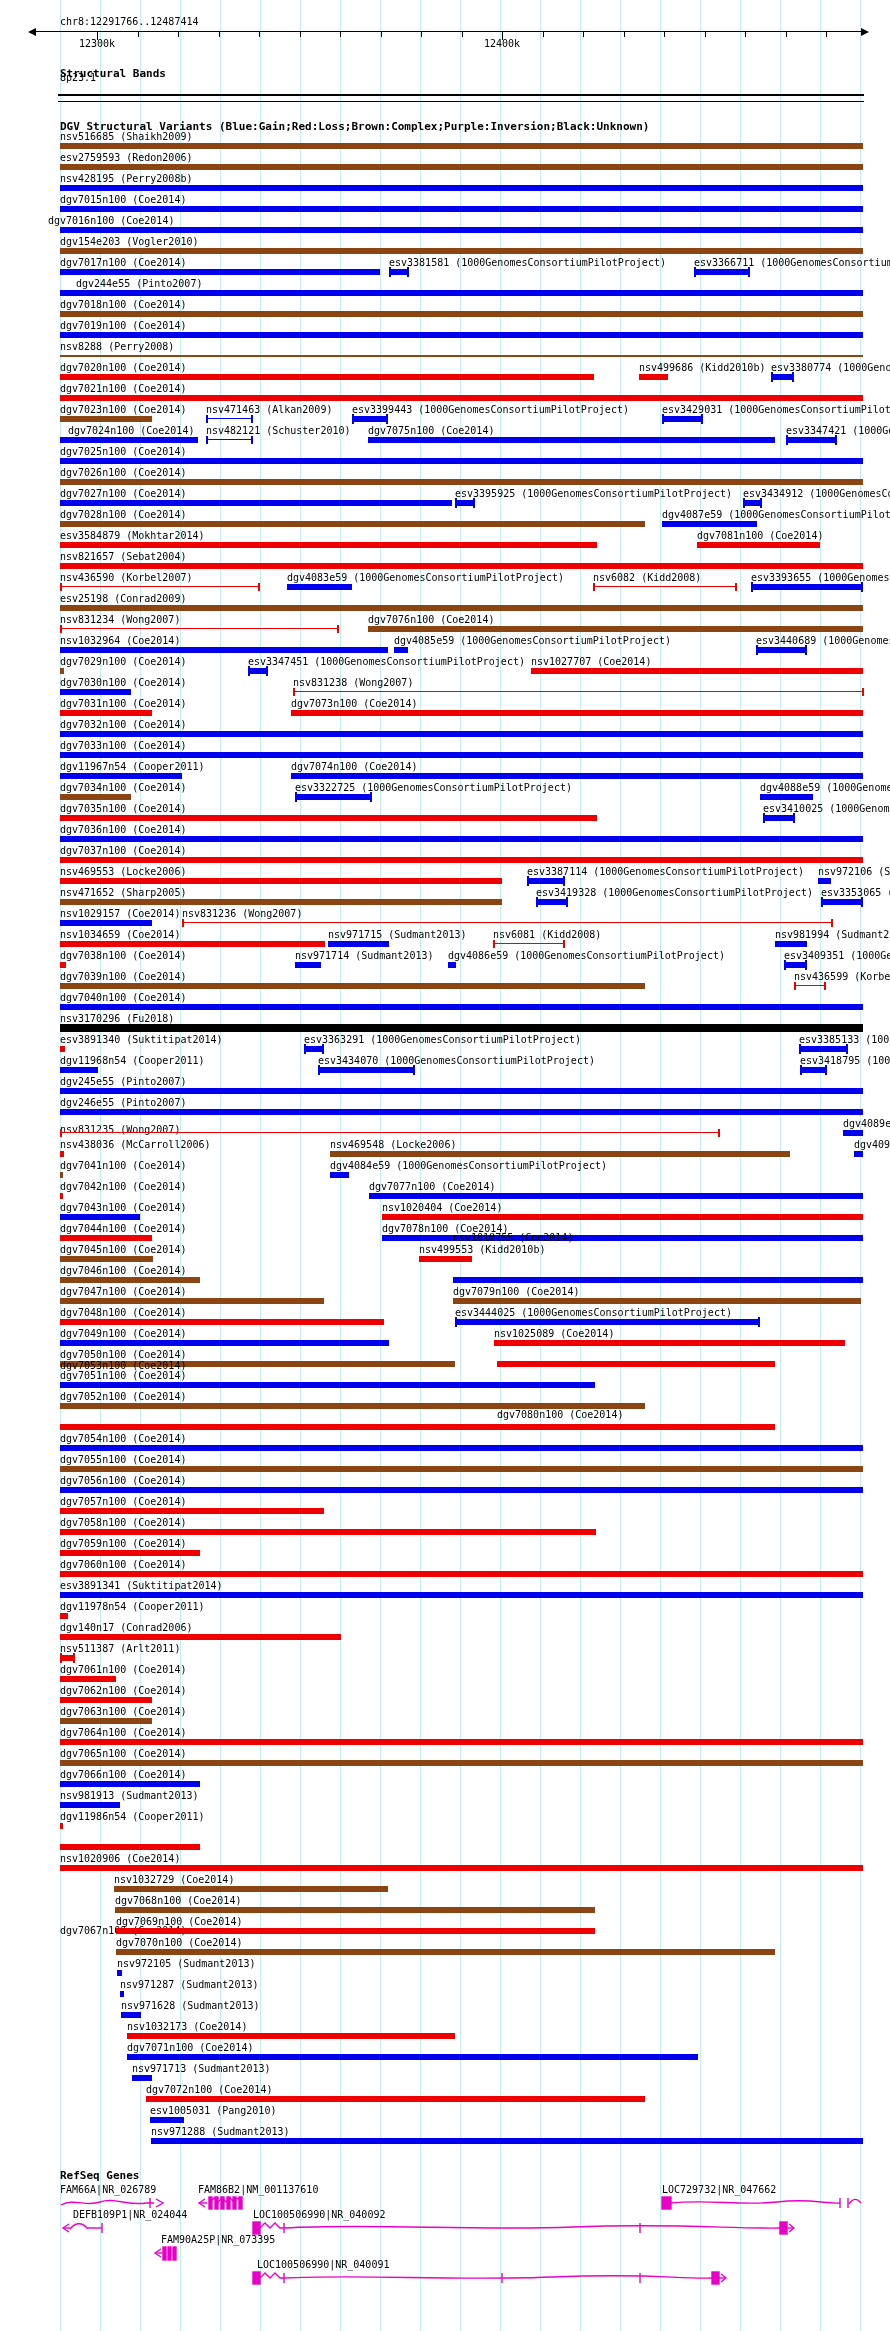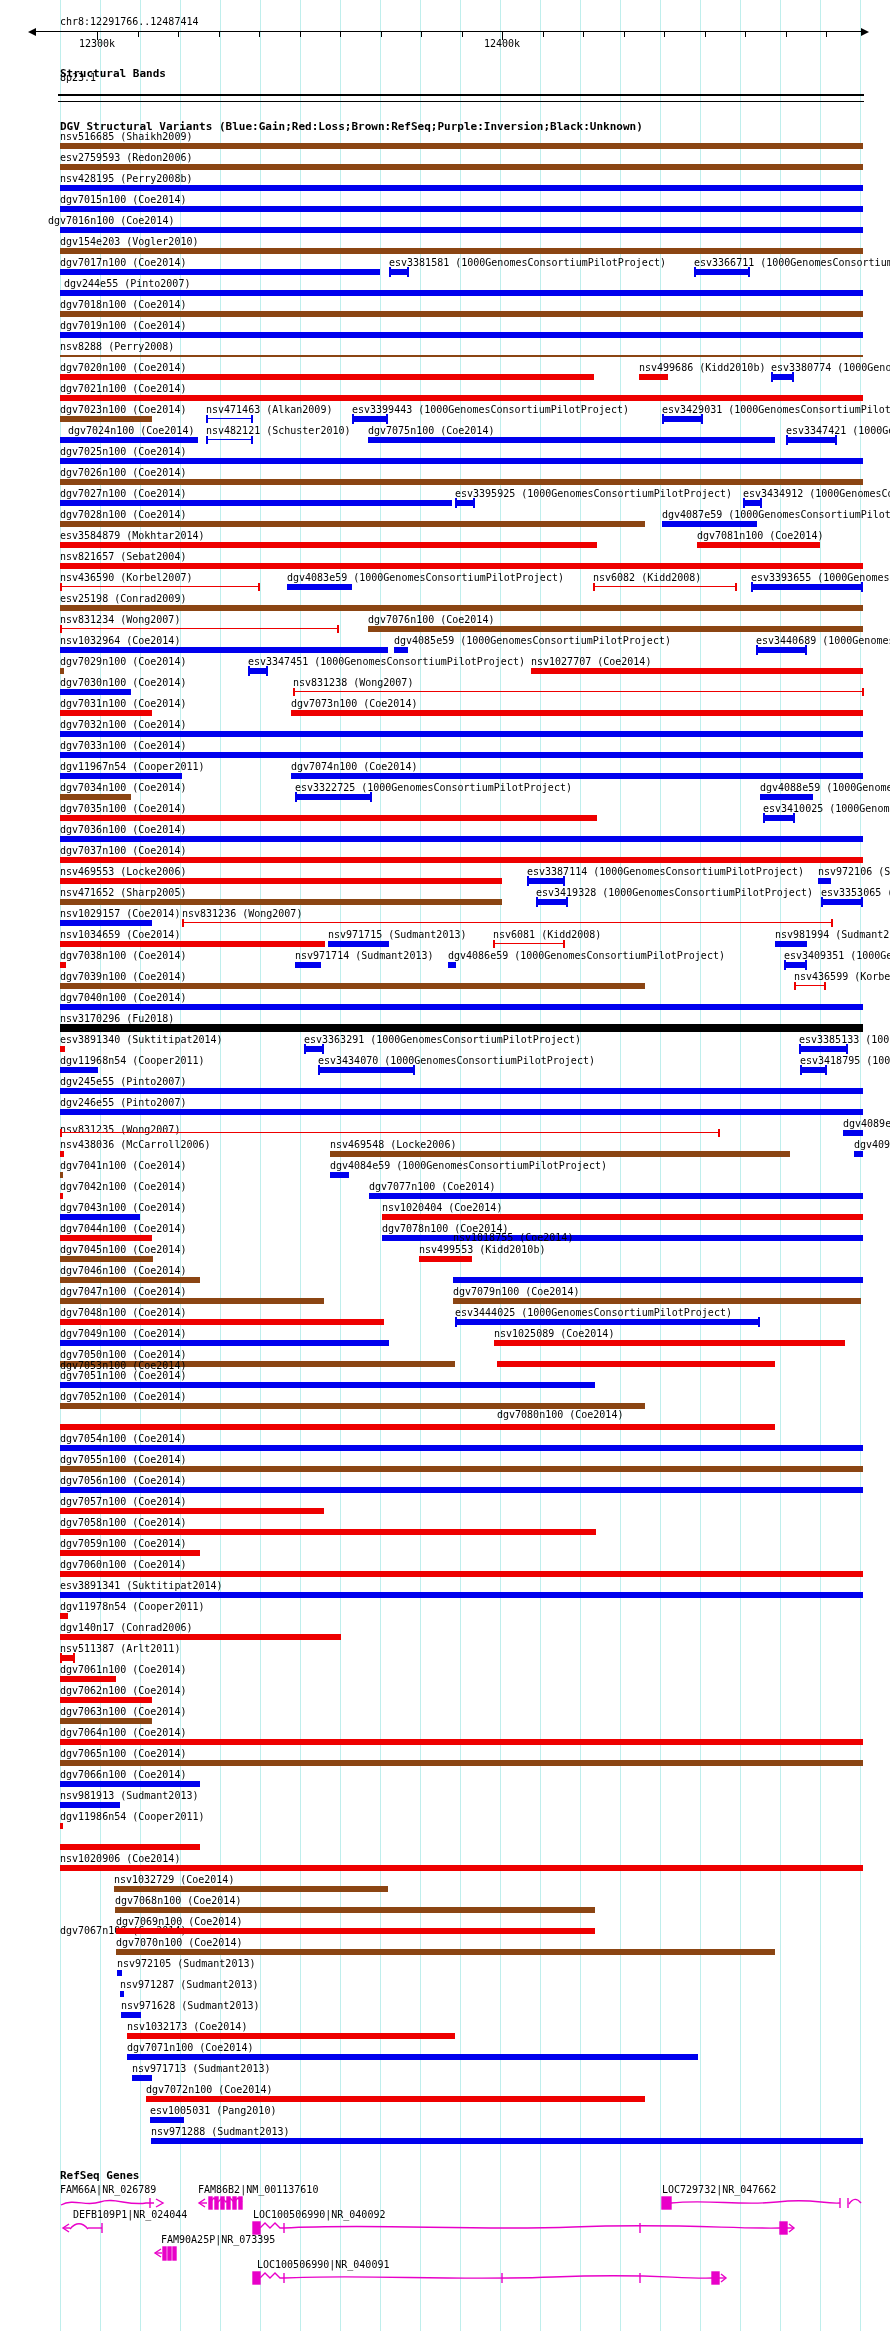--- a/index.html
+++ b/index.html
@@ -77,21 +77,21 @@
         <div class="tick" style="left:826px;height:5px"></div>
       </div>
     <div class="lbl" style="left:79px;top:38px">12300k</div>
     <div class="lbl" style="left:484px;top:38px">12400k</div>
   </div>
 
   <div class="hdr" style="left:60px;top:68px">Structural Bands</div>
   <div class="lbl" style="left:60px;top:72px">8p23.1</div>
   <div class="bandbox"></div>
 
-  <div class="hdr" style="left:60px;top:121px">DGV Structural Variants (Blue:Gain;Red:Loss;Brown:RefSeq;Purple:Inversion;Black:Unknown)</div>
+  <div class="hdr" style="left:60px;top:121px">DGV Structural Variants (Blue:Gain;Red:Loss;Brown:Complex;Purple:Inversion;Black:Unknown)</div>
 
   <div id="variant-rows">
       <div class="lbl" style="left:60px;top:131px">nsv516685 (Shaikh2009)</div>
       <div class="bar" style="left:60px;top:143px;width:803px;height:6px;background:#8b4513"></div>
       <div class="lbl" style="left:60px;top:152px">esv2759593 (Redon2006)</div>
       <div class="bar" style="left:60px;top:164px;width:803px;height:6px;background:#8b4513"></div>
       <div class="lbl" style="left:60px;top:173px">nsv428195 (Perry2008b)</div>
       <div class="bar" style="left:60px;top:185px;width:803px;height:6px;background:#0000ee"></div>
       <div class="lbl" style="left:60px;top:194px">dgv7015n100 (Coe2014)</div>
       <div class="bar" style="left:60px;top:206px;width:803px;height:6px;background:#0000ee"></div>
@@ -106,21 +106,21 @@
         <div class="bar" style="left:0;top:2px;width:20px;height:6px;background:#0000ee"></div>
         <div class="wcap" style="left:0;top:0;height:10px;background:#0000ee"></div>
         <div class="wcap" style="left:18px;top:0;height:10px;background:#0000ee"></div>
       </div>
       <div class="lbl" style="left:694px;top:257px">esv3366711 (1000GenomesConsortium</div>
       <div class="bar" style="left:694px;top:267px;width:56px;height:10px">
         <div class="bar" style="left:0;top:2px;width:56px;height:6px;background:#0000ee"></div>
         <div class="wcap" style="left:0;top:0;height:10px;background:#0000ee"></div>
         <div class="wcap" style="left:54px;top:0;height:10px;background:#0000ee"></div>
       </div>
-      <div class="lbl" style="left:64px;top:278px">dgv244e55 (Pinto2007)</div>
+      <div class="lbl" style="left:76px;top:278px">dgv244e55 (Pinto2007)</div>
       <div class="bar" style="left:60px;top:290px;width:803px;height:6px;background:#0000ee"></div>
       <div class="lbl" style="left:60px;top:299px">dgv7018n100 (Coe2014)</div>
       <div class="bar" style="left:60px;top:311px;width:803px;height:6px;background:#8b4513"></div>
       <div class="lbl" style="left:60px;top:320px">dgv7019n100 (Coe2014)</div>
       <div class="bar" style="left:60px;top:332px;width:803px;height:6px;background:#0000ee"></div>
       <div class="lbl" style="left:60px;top:341px">nsv8288 (Perry2008)</div>
       <div class="bar" style="left:60px;top:355px;width:803px;height:2px;background:#8b4513"></div>
       <div class="lbl" style="left:60px;top:362px">dgv7020n100 (Coe2014)</div>
       <div class="bar" style="left:60px;top:374px;width:534px;height:6px;background:#ee0000"></div>
       <div class="lbl" style="left:639px;top:362px">nsv499686 (Kidd2010b)</div>

